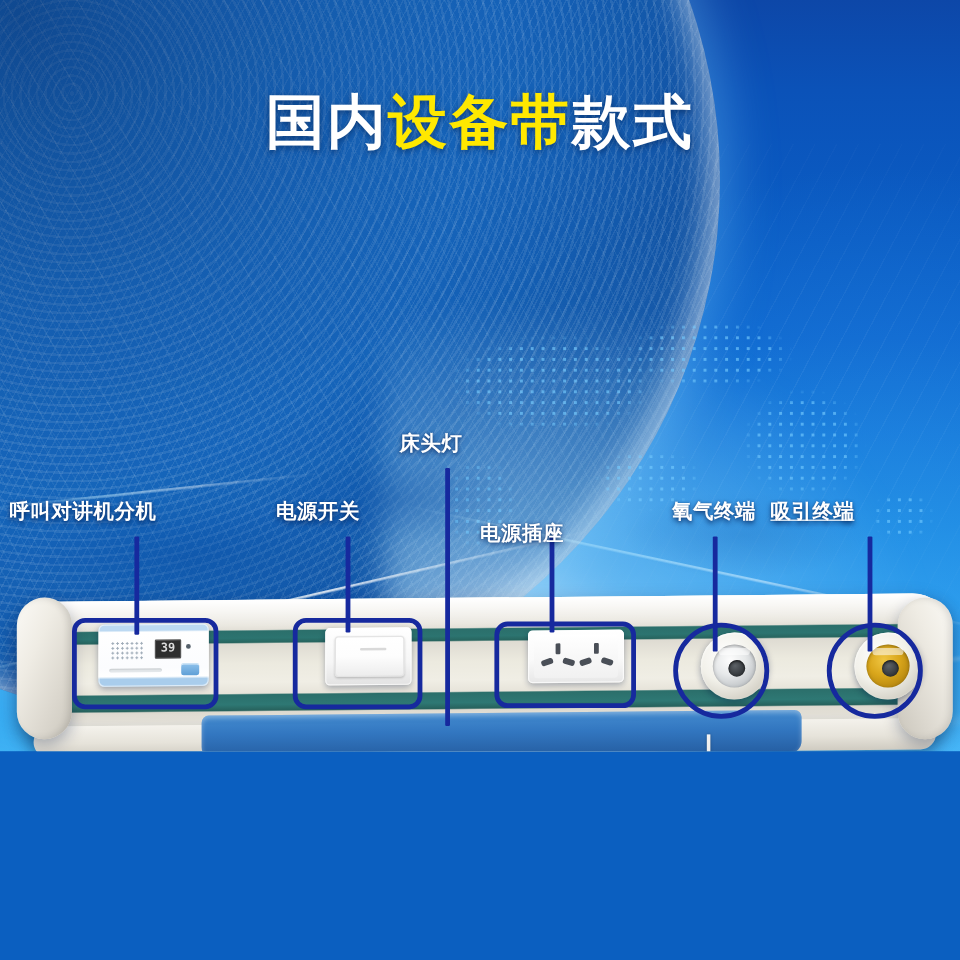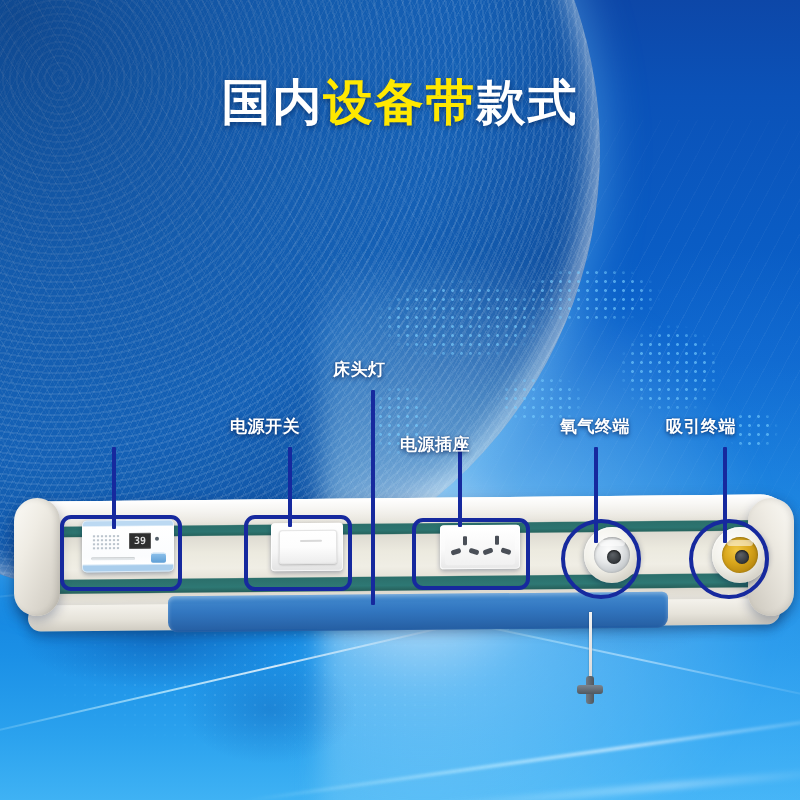--- a/index.html
+++ b/index.html
@@ -5,21 +5,21 @@
 <style>
   html,body{margin:0;padding:0;}
   body{
     width:800px;height:800px;overflow:hidden;
     font-family:"Liberation Sans","DejaVu Sans",sans-serif;
     background:#0b5fc0;
   }
 
   
   #stage{
-    position:relative;width:800px;height:800px;overflow:hidden;
+    position:relative;width:800px;height:626px;overflow:hidden;
     background:
       linear-gradient(to bottom,
         #0d47a8 0%,
         #0b52b8 12%,
         #0a5cc4 30%,
         #0a63cd 45%,
         #0e72d6 58%,
         #1180dd 70%,
         #1b90e6 82%,
         #2ba2ee 92%,
@@ -377,25 +377,26 @@
     <div class="h-line1"><span class="w">国内</span><span class="y">设备带</span><span class="w">款式</span></div>
   </div>
 
   <div class="leader" style="left:112px;top:447px;height:82px;"></div>
   <div class="leader" style="left:288px;top:447px;height:80px;"></div>
   <div class="leader" style="left:371px;top:390px;height:215px;"></div>
   <div class="leader" style="left:458px;top:447px;height:80px;"></div>
   <div class="leader" style="left:594px;top:447px;height:96px;"></div>
   <div class="leader" style="left:723px;top:447px;height:96px;"></div>
 
+  <div class="callout" style="left:8px;top:415px;">呼叫对讲机分机</div>
   <div class="callout" style="left:230px;top:415px;">电源开关</div>
   <div class="callout" style="left:333px;top:358px;">床头灯</div>
   <div class="callout" style="left:400px;top:433px;">电源插座</div>
   <div class="callout" style="left:560px;top:415px;">氧气终端</div>
-  <div class="callout" style="left:666px;top:415px;">吸引终端</div>
+  <div class="callout" style="left:642px;top:415px;text-decoration:underline;">吸引终端</div>
 
   <div class="unit">
     <div class="unit-shell"></div>
     <div class="unit-top-hl"></div>
     <div class="rail-bottom"></div>
     <div class="channel"></div>
     <div class="endcap left"></div>
     <div class="endcap right"></div>
 
     <div class="dev intercom">

